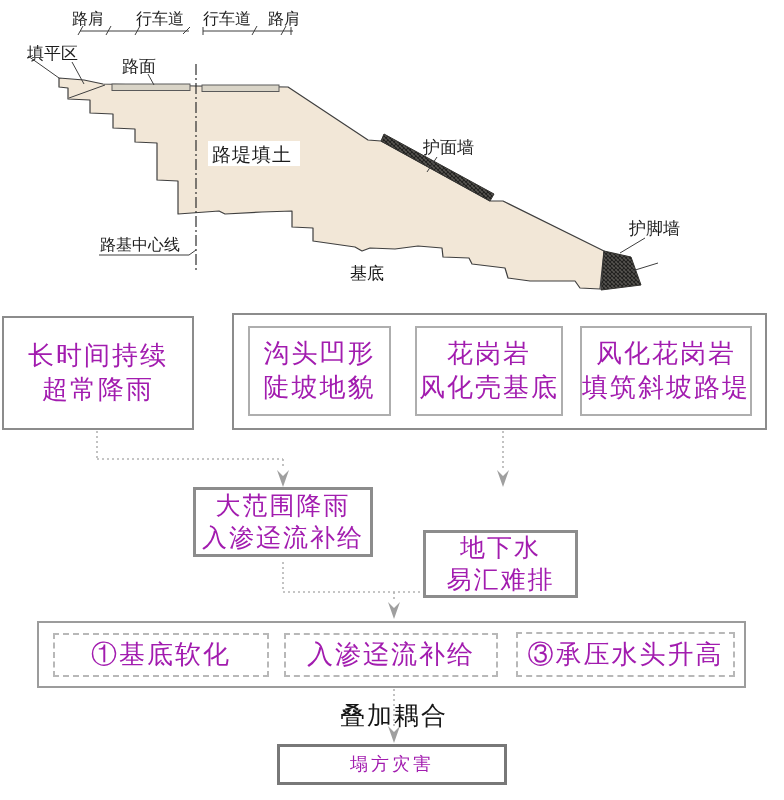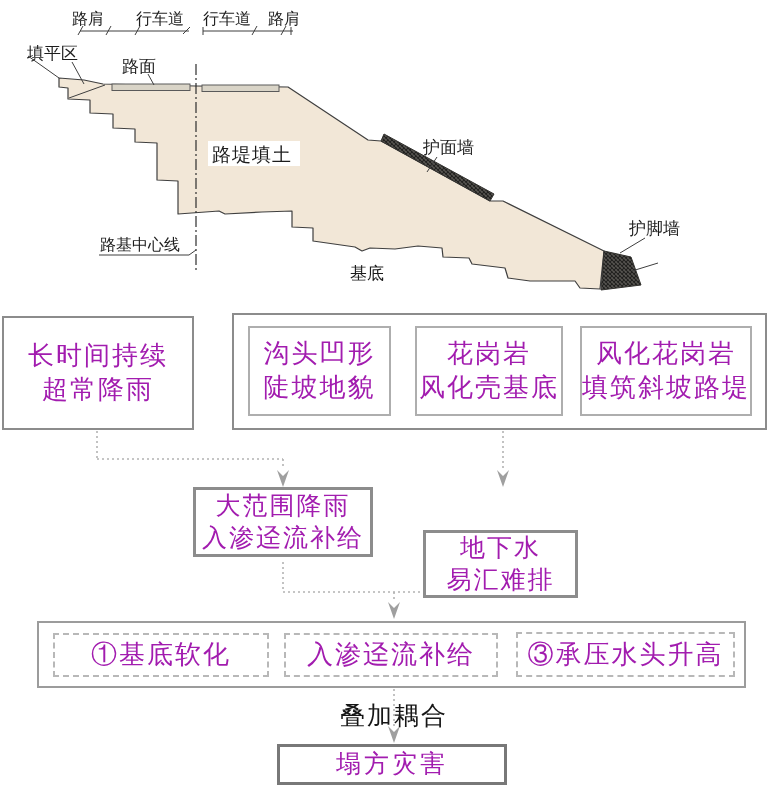--- a/index.html
+++ b/index.html
@@ -8,21 +8,21 @@
   svg.art{position:absolute;left:0;top:0;}
   .fbox{position:absolute;display:flex;flex-direction:column;align-items:center;justify-content:center;
         text-align:center;background:#fff;box-sizing:border-box;color:#a21caf;}
   .ln{line-height:1.3;white-space:nowrap;}
   .solid2{border:2px solid #8c8c8c;}
   .solid3{border:3px solid #8c8c8c;}
   .inner2{border:2px solid #aeaeae;}
   .dashedbx{border:2px dashed #b8b8b8;}
   .fs26{font-size:26px;letter-spacing:2px;}
   .fs25{font-size:25px;letter-spacing:2px;}
-  .fs27{font-size:25px;letter-spacing:3px;}
+  .fs27{font-size:18px;letter-spacing:3px;}
   .coupling{position:absolute;left:294px;top:699px;width:200px;display:flex;justify-content:center;
             font-size:25px;letter-spacing:2px;background:transparent;}
   .result{border:3px solid #787878;}
   svg text{fill:#1c1c1c;}
   .t16{font-size:16px;}
   .t17{font-size:17px;}
   .t19{font-size:19px;letter-spacing:1px;}
 </style>
 </head>
 <body>

